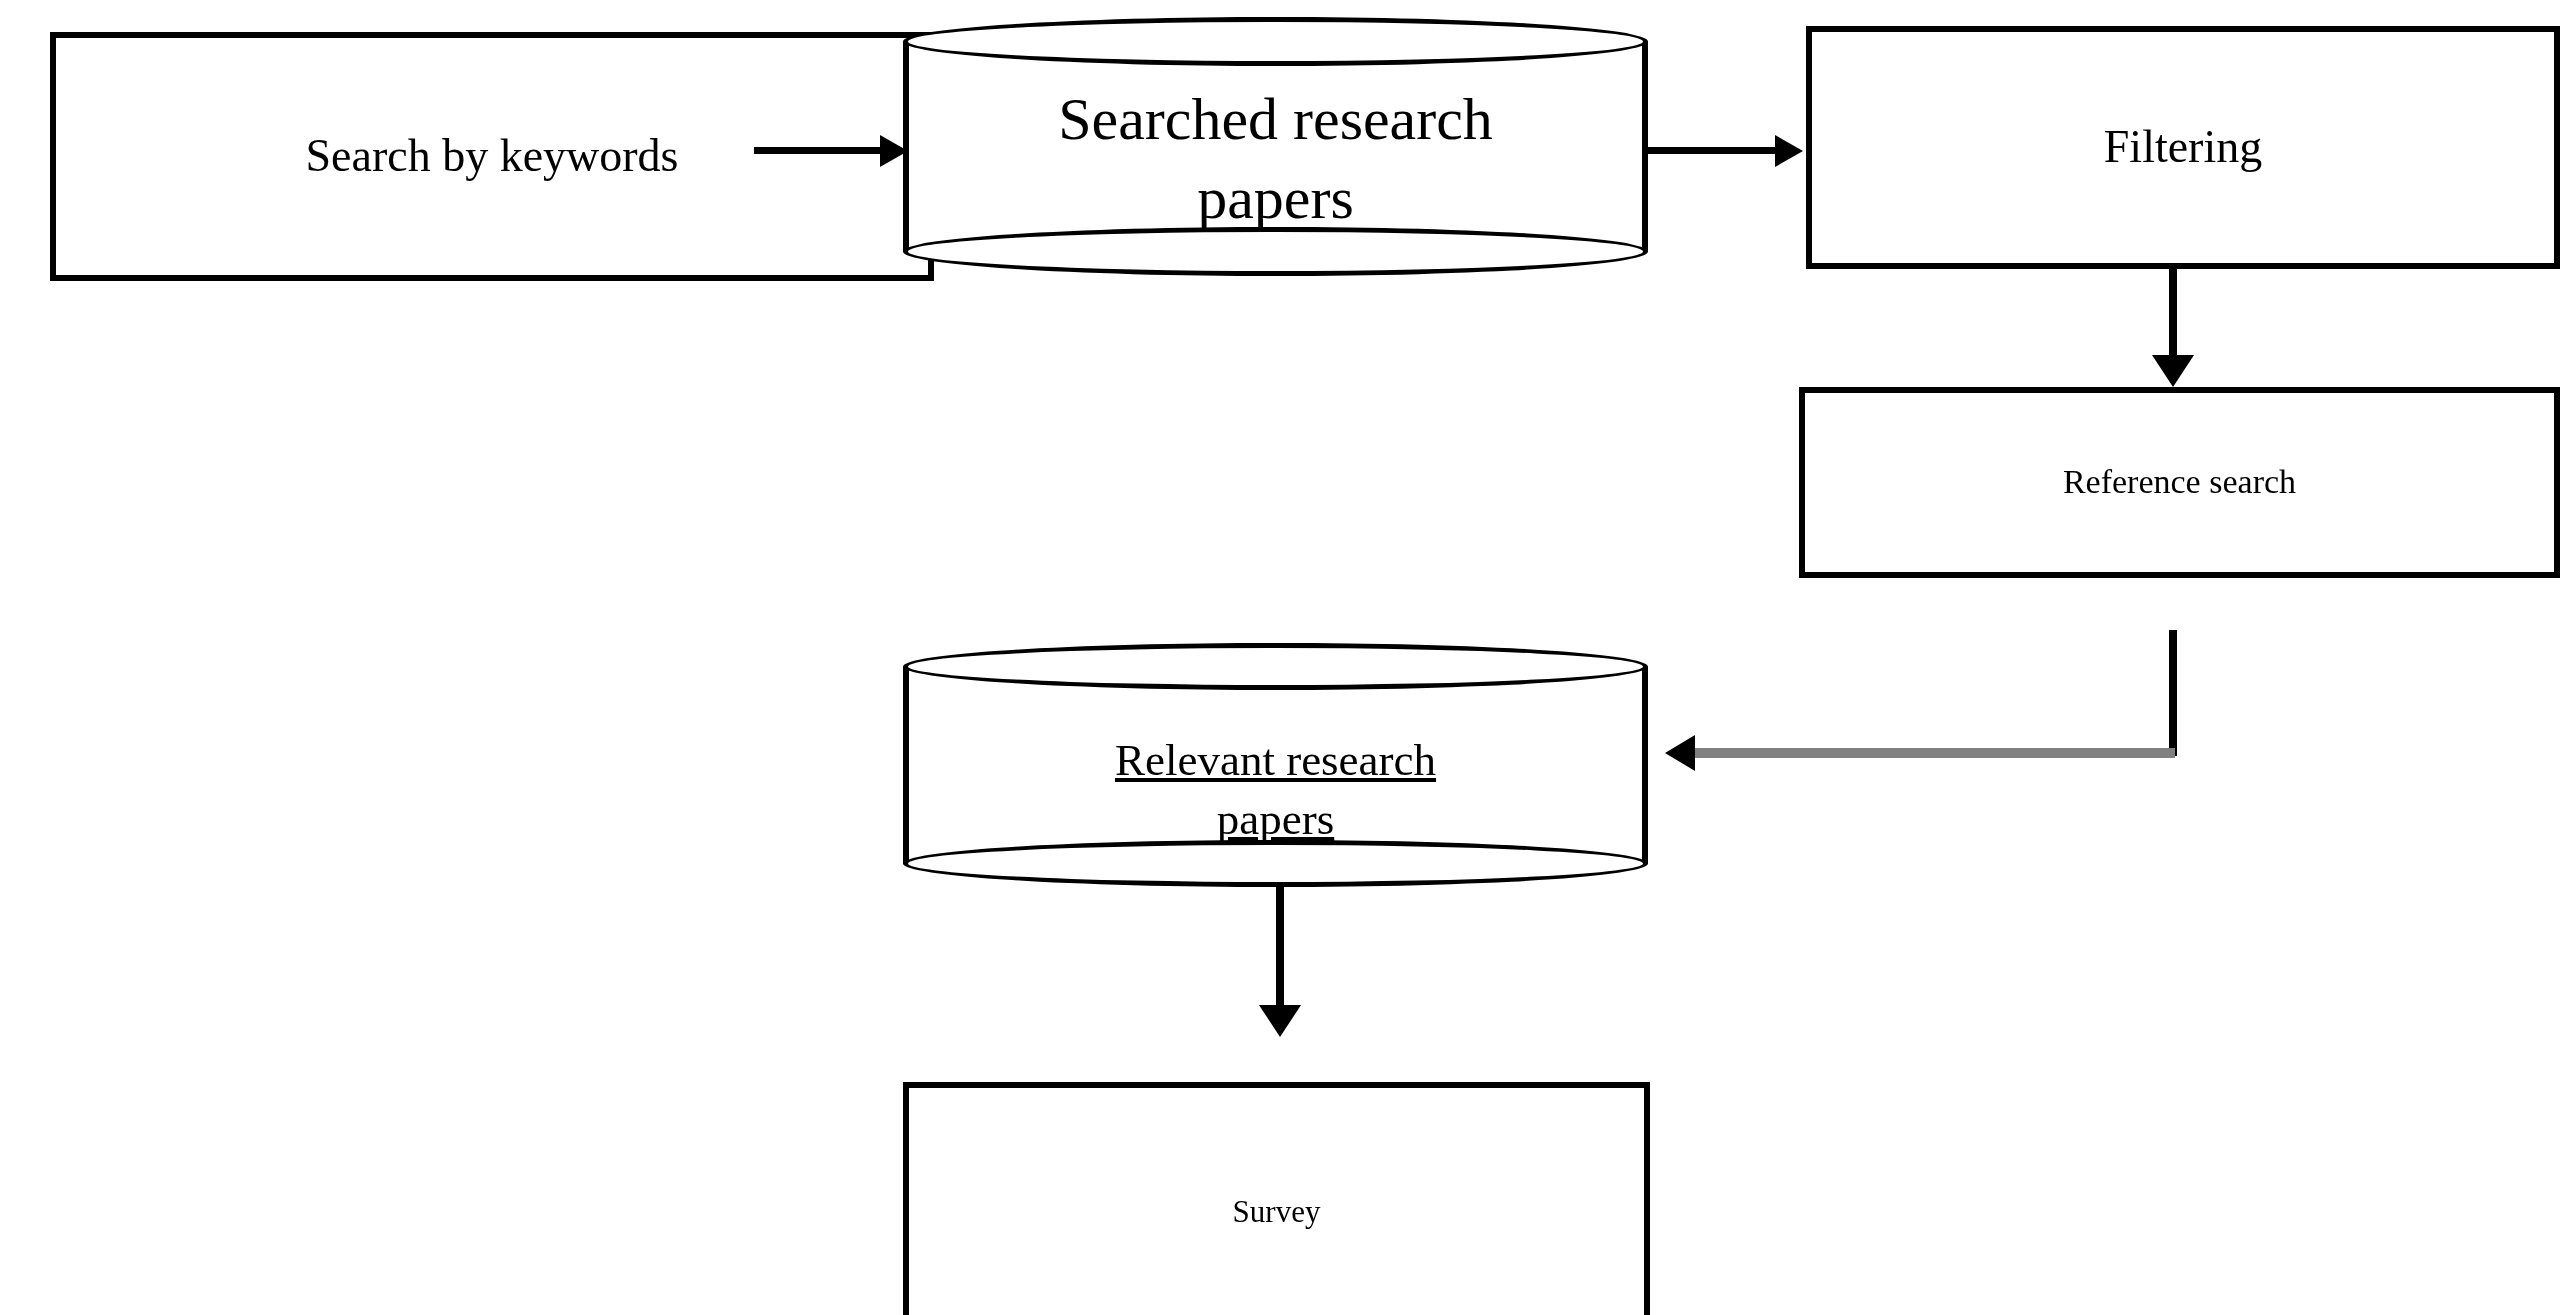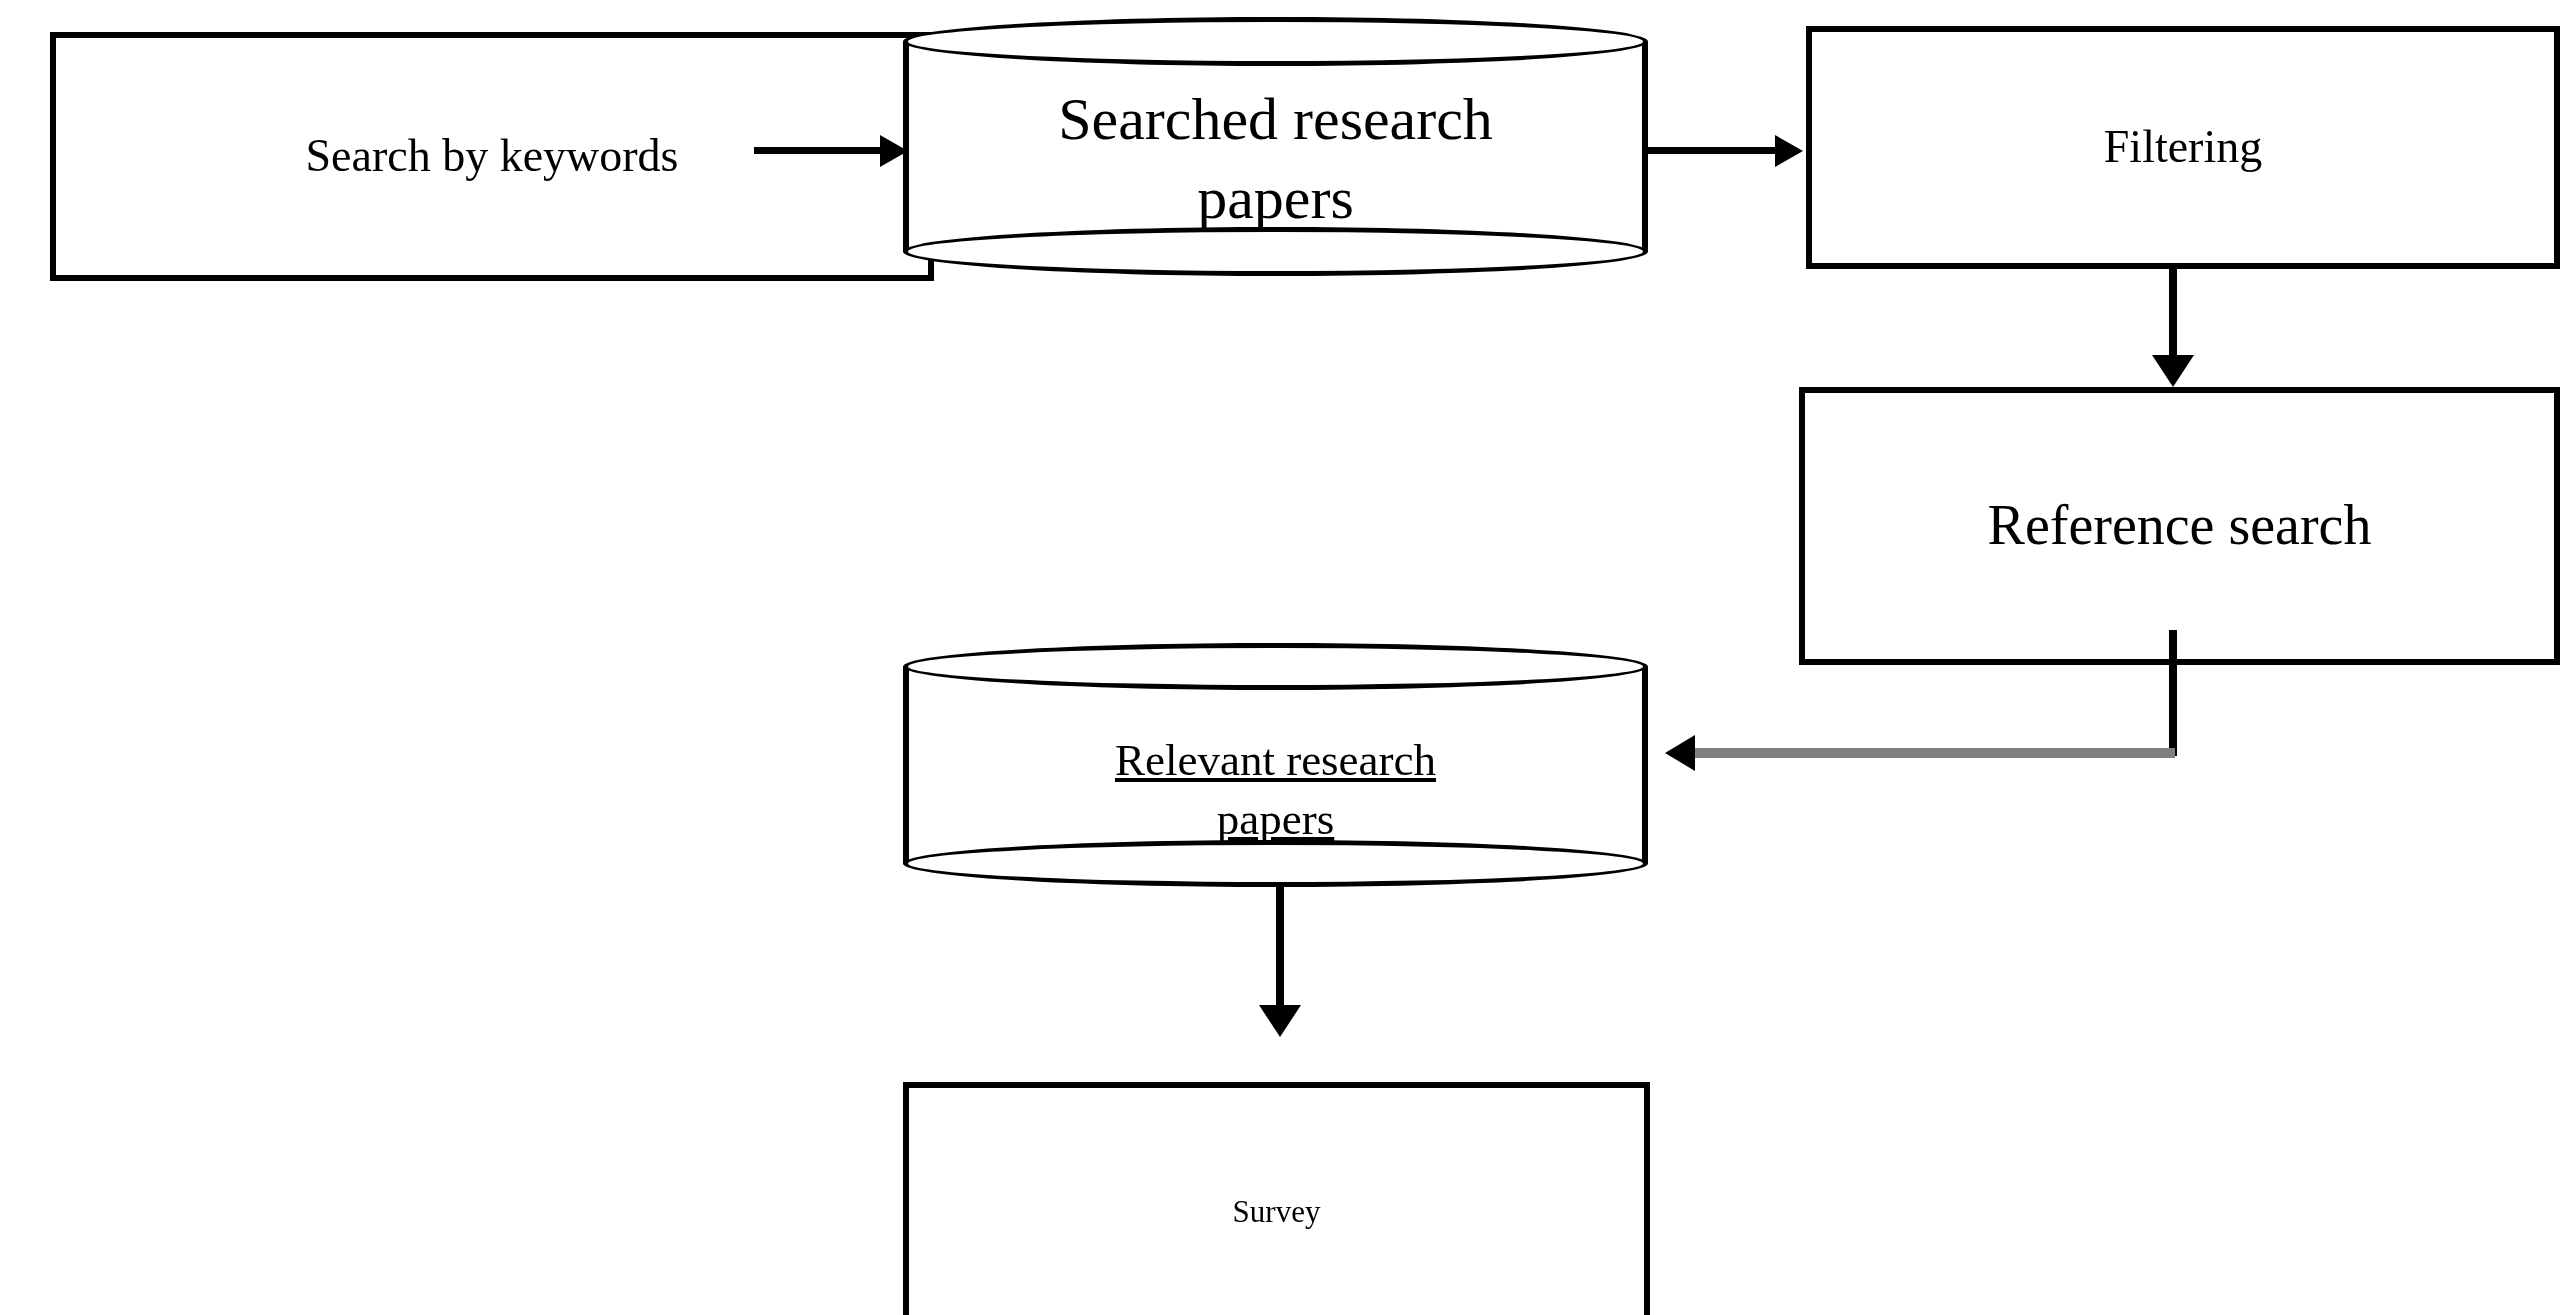--- a/index.html
+++ b/index.html
@@ -119,21 +119,21 @@
   <div class="edge-line" style="left:1646px; top:147px; width:133px; height:6.6px;"></div>
   <div class="arrow arrow-right" style="left:1775px; top:135px;"></div>
 
   <div class="node rect" style="left:1806px; top:25.6px; width:754px; height:243px; font-size:46px;align-items:center;">
     <span class="node-label">Filtering</span>
   </div>
 
   <div class="edge-line" style="left:2169px; top:268px; width:7.6px; height:95px;"></div>
   <div class="arrow arrow-down" style="left:2152px; top:355px;"></div>
 
-  <div class="node rect" style="left:1799px; top:387px; width:761px; height:278px; font-size:56px;text-align:right;">
+  <div class="node rect" style="left:1799px; top:387px; width:761px; height:191px; font-size:34px;text-align:right;">
     <span class="node-label">Reference search</span>
   </div>
 
   <div class="edge-line" style="left:2169px; top:630px; width:7.6px; height:126px;"></div>
   <div class="edge-line grey" style="left:1693px; top:748px; width:482px; height:9.5px;"></div>
   <div class="arrow arrow-left" style="left:1665px; top:735px;"></div>
 
   <div class="node cyl" style="left:903px; top:643px; width:745px; height:245px; font-size:45px;">
     <div class="cyl-body" style="top:24px; height:197px;"></div>
     <div class="cyl-cap" style="top:197px; height:47px;"></div>

